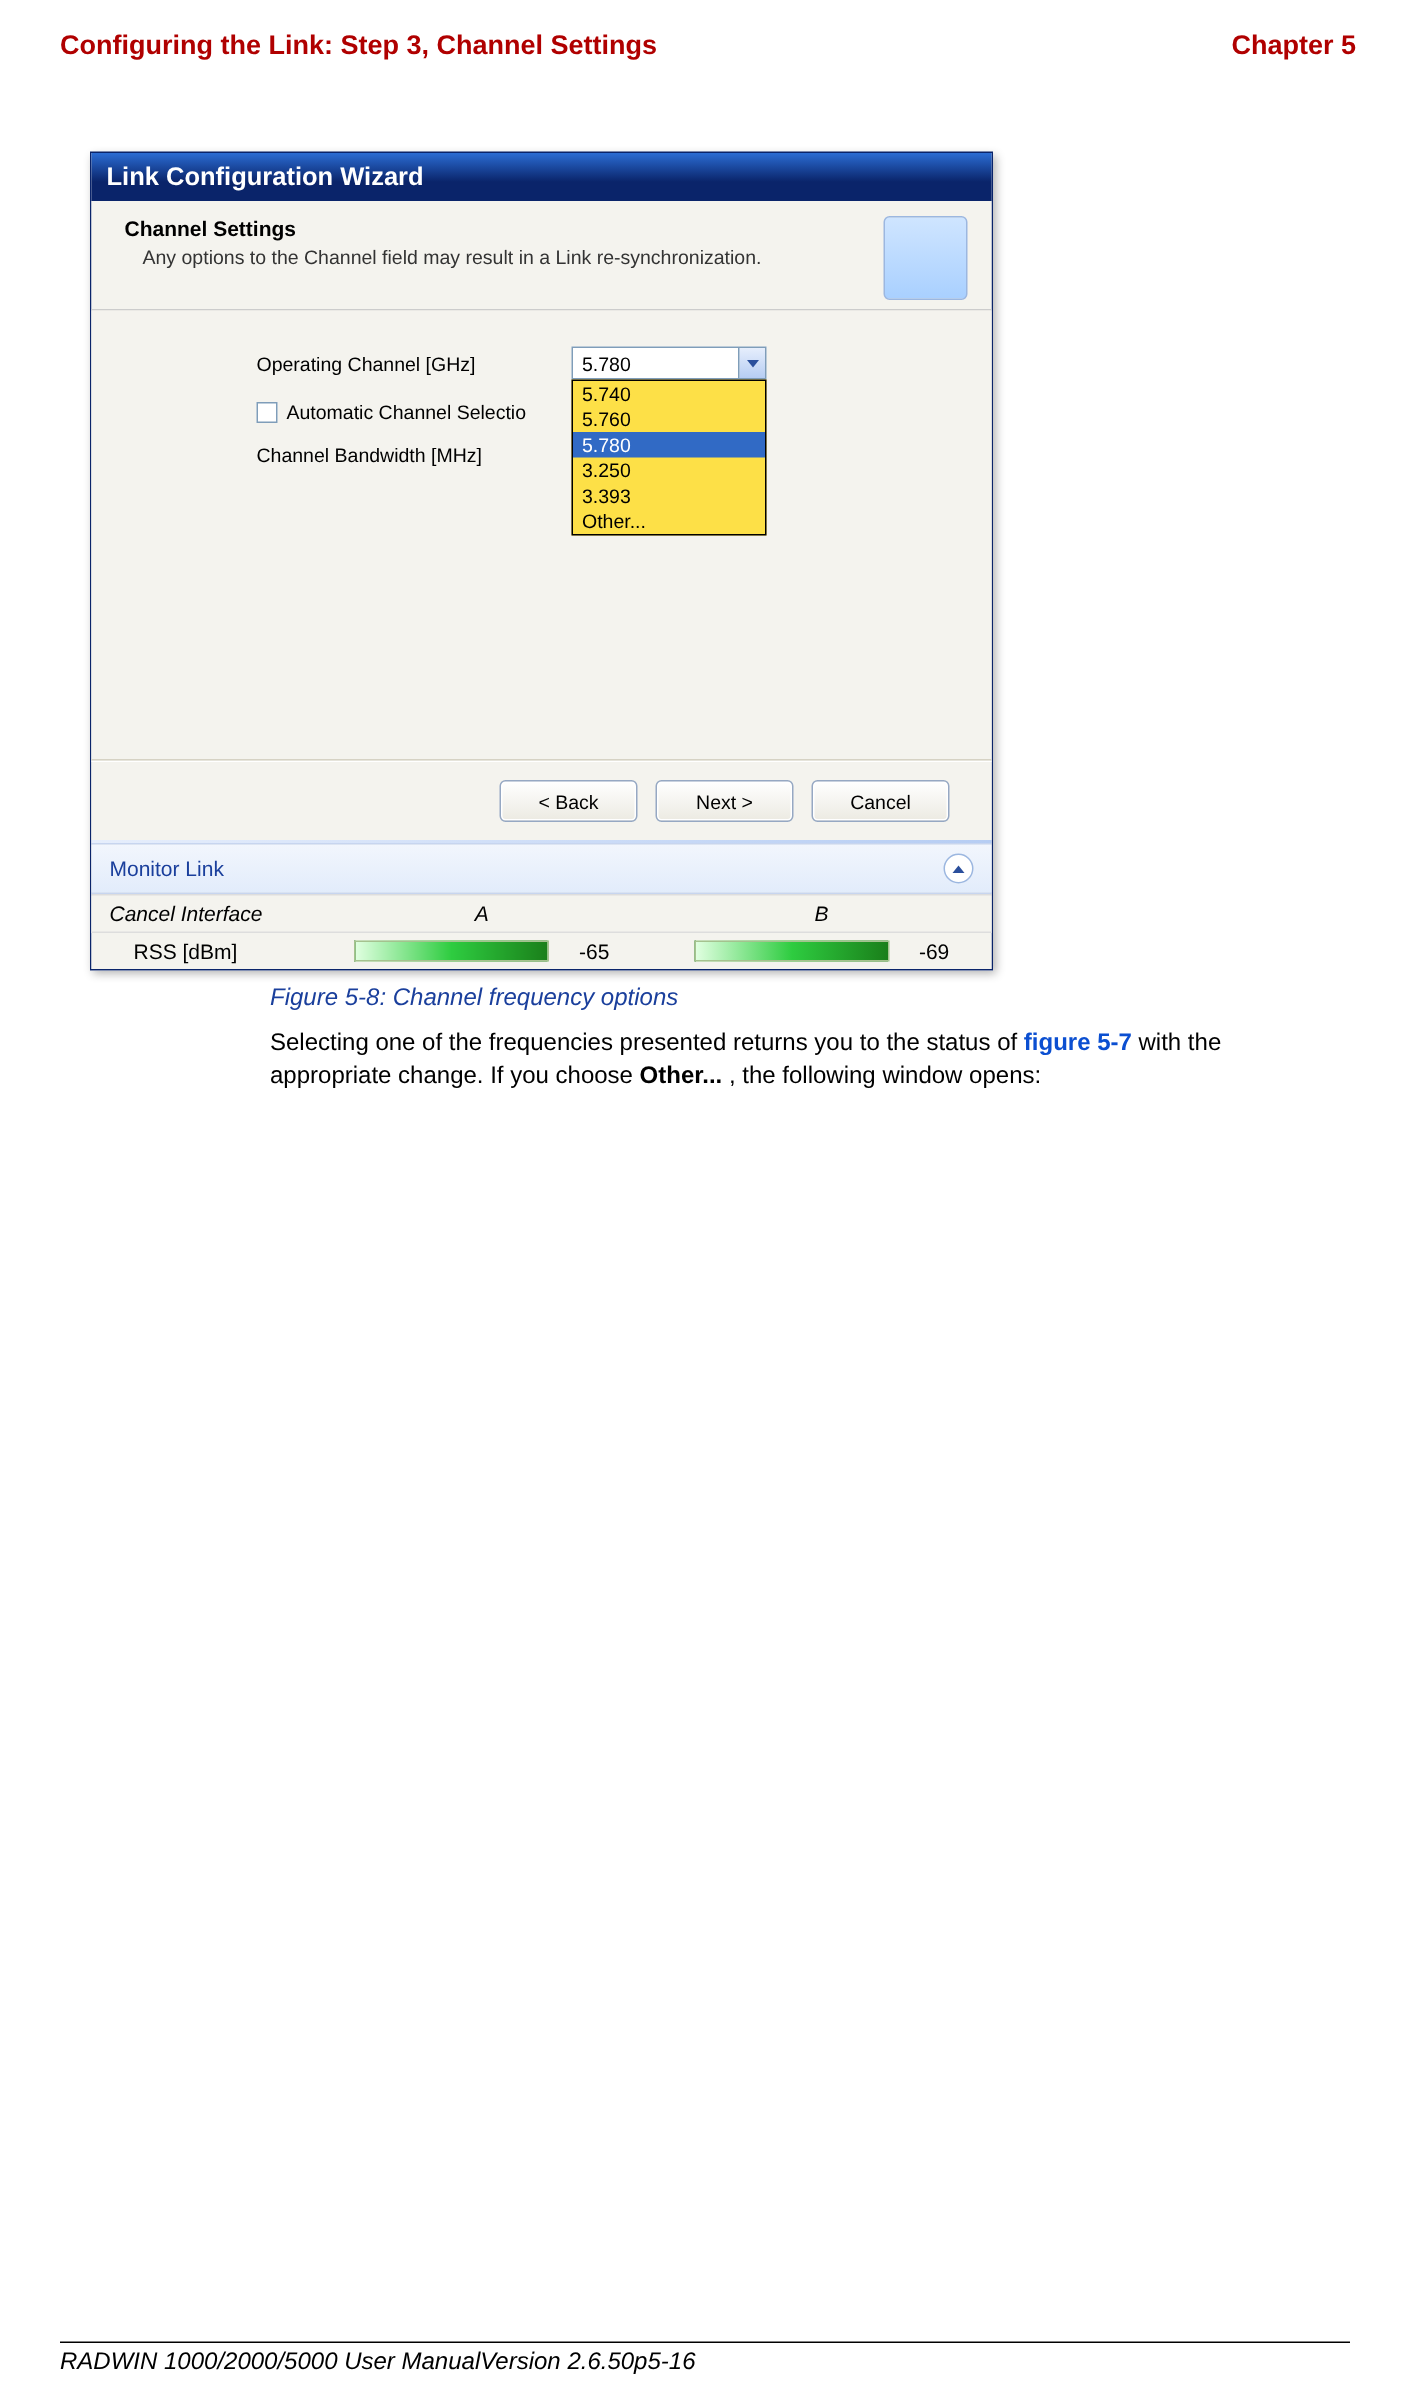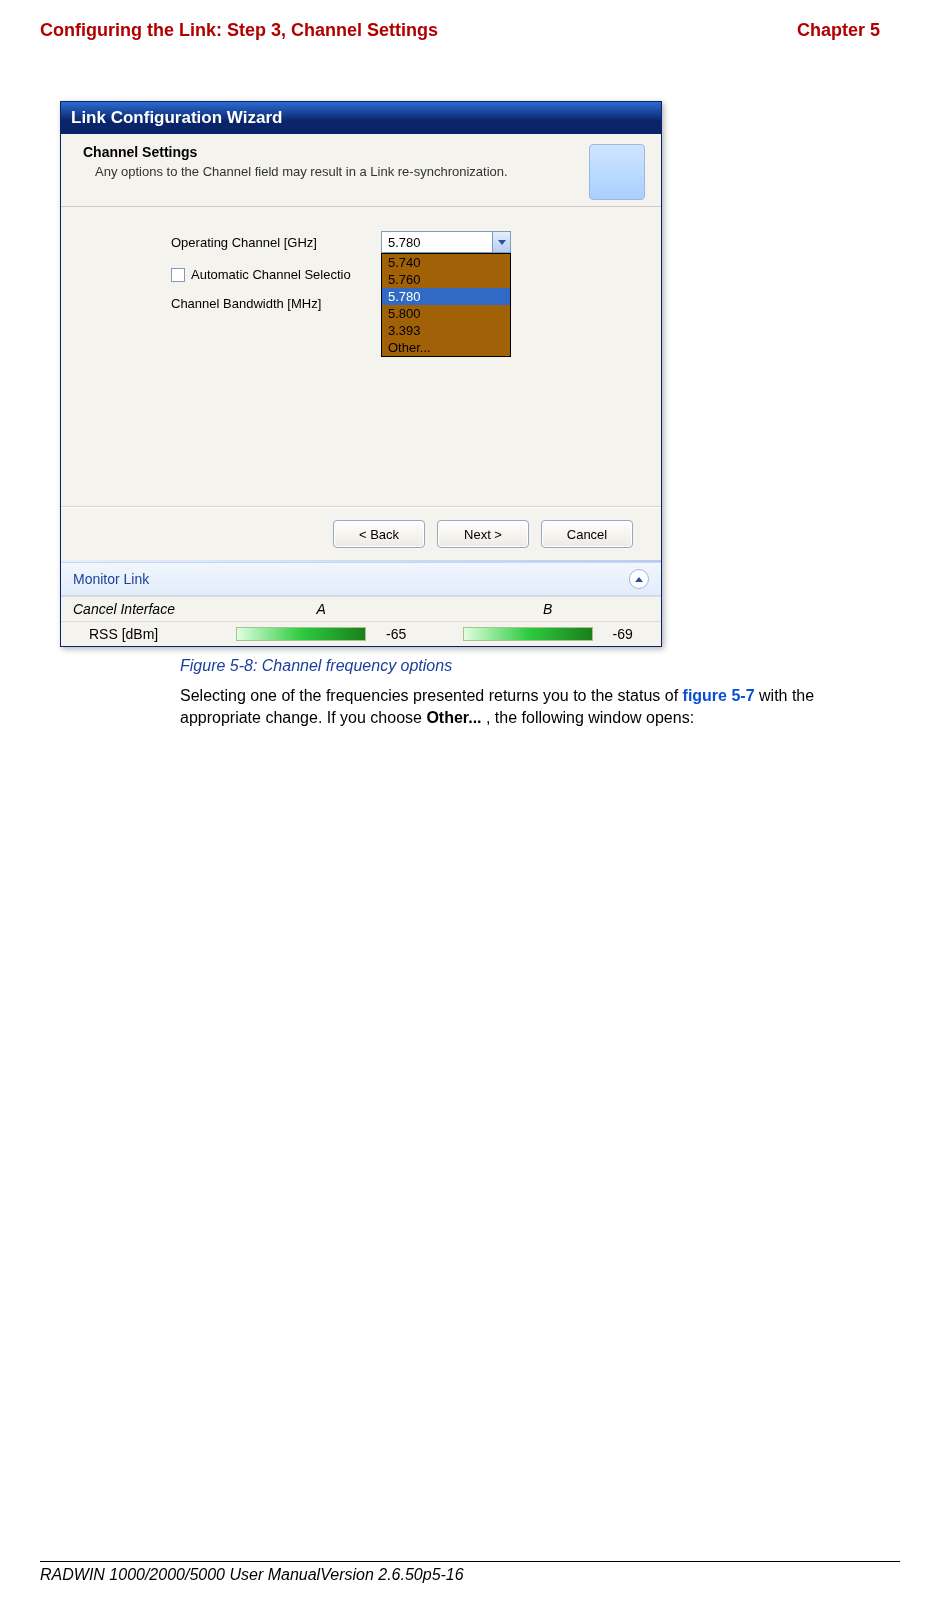--- a/index.html
+++ b/index.html
@@ -1,35 +1,35 @@
 <!DOCTYPE html>
 <html><head>
 <meta charset="utf-8">
 <style>
   * { margin: 0; padding: 0; box-sizing: border-box; }
   body { font-family: Tahoma, Arial, sans-serif; font-size: 14px; width: 940px; height: 1604px; background: #fff; position: relative; color: #000; }
-  .page-header { display: flex; justify-content: space-between; padding: 20px 60px 0 40px; font-weight: bold; font-size: 18px; }
+  .page-header { display: flex; justify-content: space-between; padding: 20px 36px 0 40px; font-weight: bold; font-size: 18px; }
   .page-header .left { color: #b00000; font-family: Verdana, sans-serif; }
   .page-header .right { color: #b00000; font-family: Verdana, sans-serif; }
   .page-footer { position: absolute; bottom: 20px; left: 40px; right: 40px; display: flex; font-size: 16px; font-style: italic; font-family: Verdana, sans-serif; border-top:1px solid #000; padding-top:4px;}
   .window { margin: 60px 0 0 60px; width: 602px; border: 1px solid #0a246a; box-shadow: 2px 2px 6px rgba(0,0,0,.3); }
   .titlebar { background: linear-gradient(to bottom, #2b6cd3, #0a246a 60%, #0a246a); color: #fff; padding: 6px 10px; font-weight: bold; font-size: 17px; font-family: "Trebuchet MS", Arial, sans-serif; }
   .wizard-body { background: #f4f3ee; }
   .header-band { display: flex; justify-content: space-between; align-items: flex-start; padding: 10px 16px 6px 22px; border-bottom: 1px solid #ccc; }
   .header-text .h1 { font-weight: bold; font-size: 14px; color: #000; margin-bottom: 4px; }
   .header-text .h2 { font-size: 13px; color: #333; margin-left: 12px;}
   .header-icon { width: 56px; height: 56px; background: linear-gradient(to bottom,#cfe5ff,#a9d0ff); border: 1px solid #9cb7e0; border-radius: 4px; }
   .form-area { padding: 24px 40px 80px 110px; min-height: 300px; background: #f4f3ee; position: relative; border-bottom:1px solid #d6d2c4;}
   .row { display: flex; align-items: center; margin-bottom: 14px; font-size: 13px; }
   .row .lbl { width: 210px; color: #000; }
   .select-box { position: relative; }
   .select-input { width: 130px; height: 22px; border: 1px solid #7f9db9; background: #fff; display: flex; align-items: center; padding: 0 6px; font-size: 13px; }
   .select-btn { position: absolute; right: 1px; top: 1px; width: 18px; height: 20px; background: linear-gradient(to bottom,#e6eefc,#b6cdf3); border-left: 1px solid #7f9db9; display: flex; align-items: center; justify-content: center; }
   .chev-down::after { content: ""; display: block; width: 0; height: 0; border-left: 4px solid transparent; border-right: 4px solid transparent; border-top: 5px solid #2a4f9c; }
-  .dropdown-list { position: absolute; left: 0; top: 22px; width: 130px; border: 1px solid #000; background: #a16207; z-index: 10; }
+  .dropdown-list { position: absolute; left: 0; top: 22px; width: 130px; border: 1px solid #000; background: #fde047; z-index: 10; }
   .dropdown-list .opt { padding: 1px 6px; font-size: 13px; color: #000; }
   .dropdown-list .opt.selected { background: #316ac5; color: #fff; }
   .chk { display: inline-block; width: 14px; height: 14px; border: 1px solid #7f9db9; background: #fff; margin-right: 6px; vertical-align: middle; }
   .btn-row { padding: 12px 28px; background: #f4f3ee; display: flex; justify-content: flex-end; gap: 12px; border-top:1px solid #fff; }
   .btn { min-width: 92px; height: 28px; border: 1px solid #96a8c3; border-radius: 4px; background: linear-gradient(to bottom,#ffffff,#eceae2); font-size: 13px; display: flex; align-items: center; justify-content: center; cursor: pointer; box-shadow: 0 0 0 1px #fff inset; }
   .monitor-sep { height:2px; background:linear-gradient(to right,#e6eefc,#b6cdf3);}
   .monitor-header { background: linear-gradient(to bottom,#f2f6fd,#e2ecfb); color: #1a3f9c; padding: 6px 12px; font-size: 14px; display:flex; justify-content:space-between; align-items:center; border-top:1px solid #c7d5ef; border-bottom:1px solid #c7d5ef;}
   .collapse-btn { width:20px; height:20px; border:1px solid #9cb7e0; border-radius:50%; background:#fff; display:flex; align-items:center; justify-content:center;}
   .chev-up::after { content:""; display:block; width:0; height:0; border-left:4px solid transparent; border-right:4px solid transparent; border-bottom:5px solid #2a4f9c;}
   .monitor-table { width: 100%; border-collapse: collapse; font-size: 14px; }
@@ -67,21 +67,21 @@
         <span class="lbl">Operating Channel [GHz]</span>
         <div class="select-box">
           <div class="select-input">5.780</div>
           <div class="select-btn">
               <span class="chev-down"></span>
             </div>
           <div class="dropdown-list">
             <div class="opt">5.740</div>
             <div class="opt">5.760</div>
             <div class="opt selected">5.780</div>
-            <div class="opt">5.800</div>
+            <div class="opt">3.250</div>
             <div class="opt">3.393</div>
             <div class="opt">Other...</div>
           </div>
         </div>
       </div>
       <div class="row">
         <span class="chk"></span>
         <span>Automatic Channel Selectio</span>
       </div>
       <div class="row">

